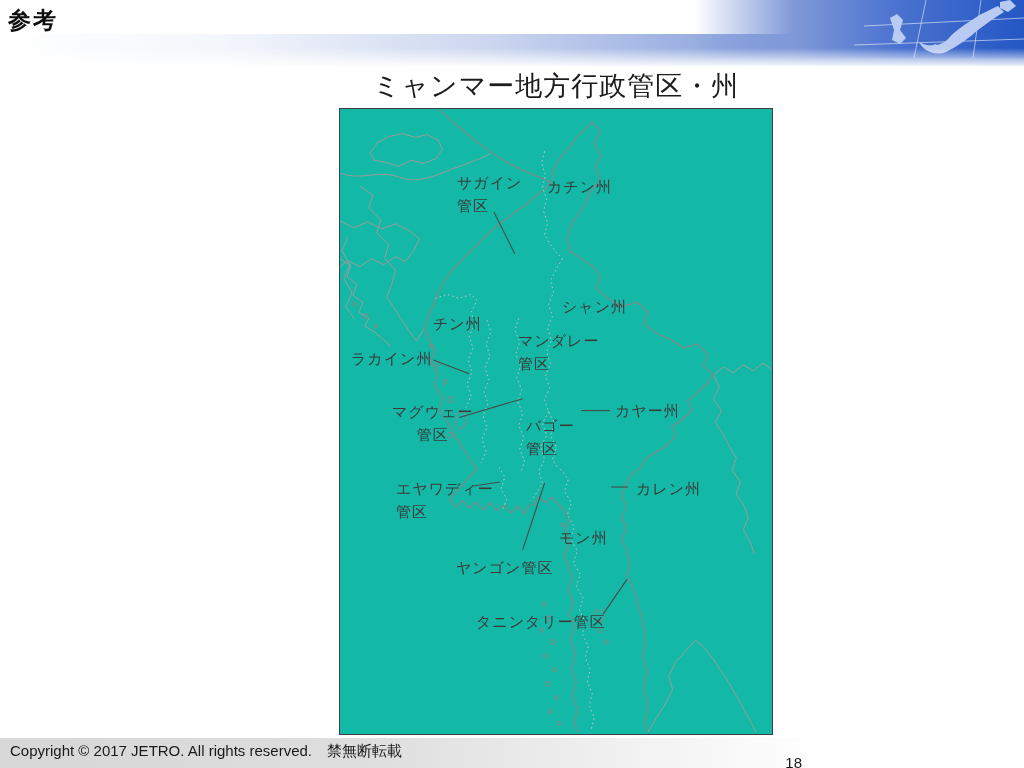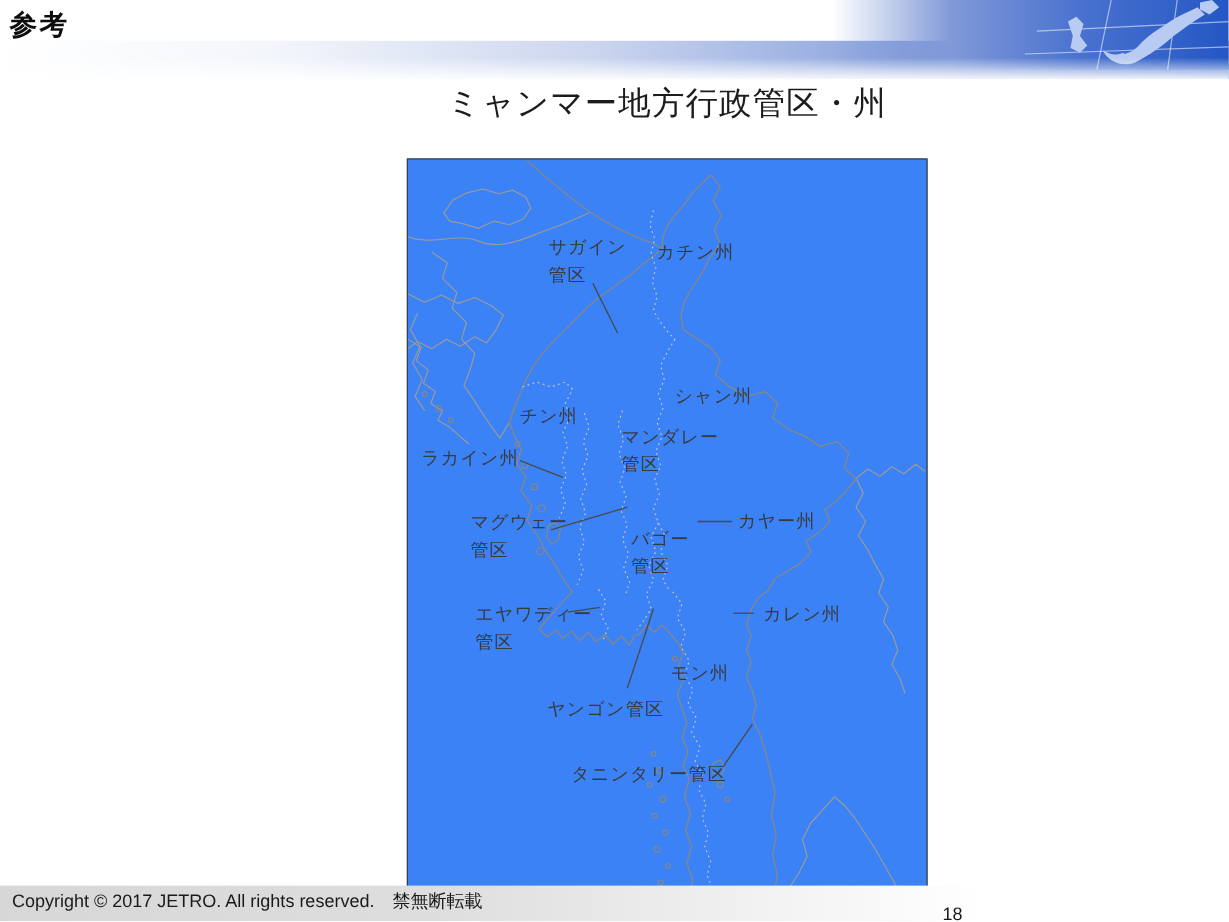--- a/index.html
+++ b/index.html
@@ -17,21 +17,21 @@
   .corner-label{position:absolute;top:8px;left:8px;font-size:23px;font-weight:700;
     color:#0d0d0d;letter-spacing:2px;line-height:1.1;}
 
   
   .map-title{position:absolute;left:339px;top:68px;width:434px;text-align:center;
     font-family:"Liberation Serif","DejaVu Serif",serif;font-size:27px;color:#1c1c1c;
     letter-spacing:1px;white-space:nowrap;}
 
   
   .map-box{position:absolute;left:339px;top:108px;width:434px;height:627px;
-    border:1.5px solid #3f3f3f;background:#3b82f6;box-sizing:border-box;margin-top:24px;}
+    border:1.5px solid #3f3f3f;background:#14b8a6;box-sizing:border-box;}
   .map-box svg{position:absolute;left:0;top:0;}
   .map-label{position:absolute;font-family:"Liberation Serif","DejaVu Serif",serif;
     font-size:15px;color:#3a3a3a;letter-spacing:1px;line-height:1.55;white-space:pre-line;}
 
   
   .footer-bar{position:absolute;left:0;top:738px;width:820px;height:30px;
     background:linear-gradient(to right,#d7d7d7 0%,#dedede 45%,#f2f2f2 78%,#ffffff 100%);}
   .footer-text{position:absolute;left:10px;top:4px;font-size:15px;color:#1a1a1a;}
   .page-number{position:absolute;right:18px;top:16px;font-size:15px;color:#1a1a1a;}
 </style>
@@ -145,21 +145,21 @@
     </svg>
 
     <div class="map-label" style="left:117px;top:63px;">サガイン
 管区</div>
     <div class="map-label" style="left:207px;top:67px;">カチン州</div>
     <div class="map-label" style="left:222px;top:187px;">シャン州</div>
     <div class="map-label" style="left:93px;top:204px;">チン州</div>
     <div class="map-label" style="left:178px;top:221px;">マンダレー
 管区</div>
     <div class="map-label" style="left:11px;top:239px;">ラカイン州</div>
-    <div class="map-label" style="left:52px;top:292px;">マグウェー
+    <div class="map-label" style="left:52px;top:292px;text-align:center;">マグウェー
 管区</div>
     <div class="map-label" style="left:275px;top:291px;">カヤー州</div>
     <div class="map-label" style="left:186px;top:306px;">バゴー
 管区</div>
     <div class="map-label" style="left:56px;top:369px;">エヤワディー
 管区</div>
     <div class="map-label" style="left:296px;top:369px;">カレン州</div>
     <div class="map-label" style="left:219px;top:418px;">モン州</div>
     <div class="map-label" style="left:116px;top:448px;text-align:right;">ヤンゴン管区</div>
     <div class="map-label" style="left:136px;top:502px;">タニンタリー管区</div>

